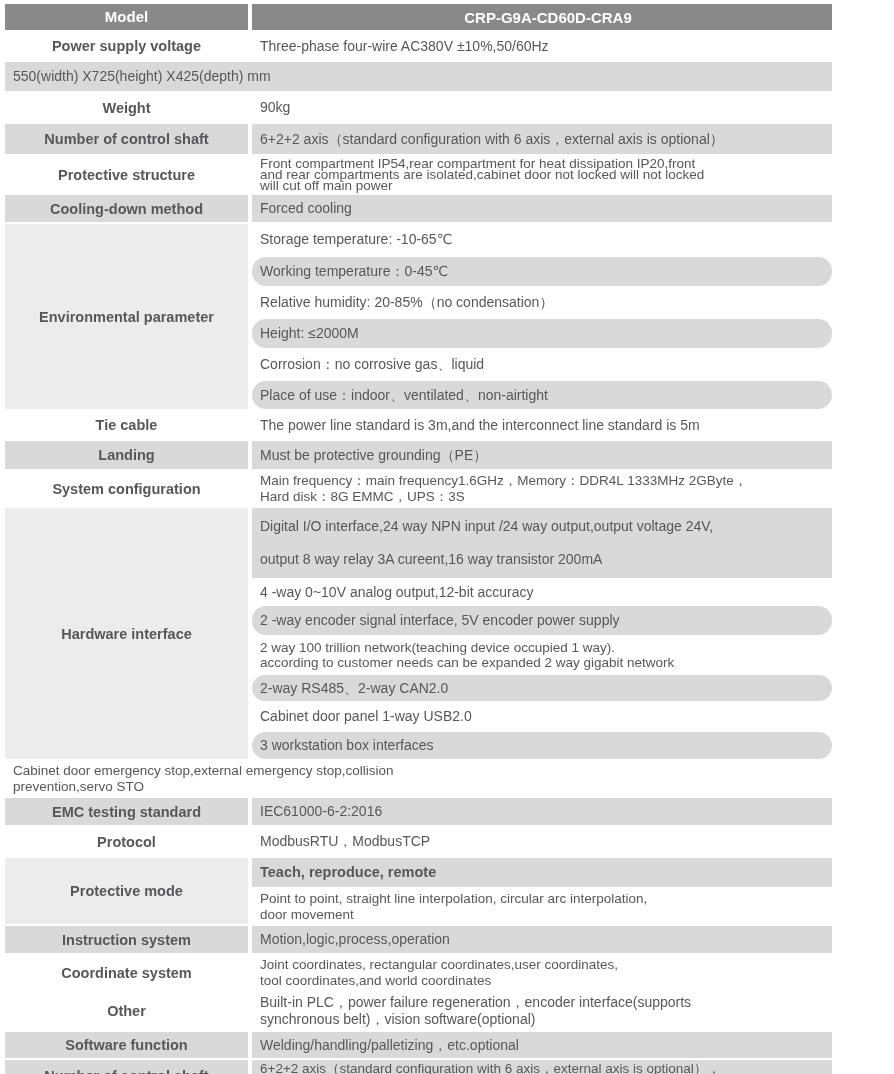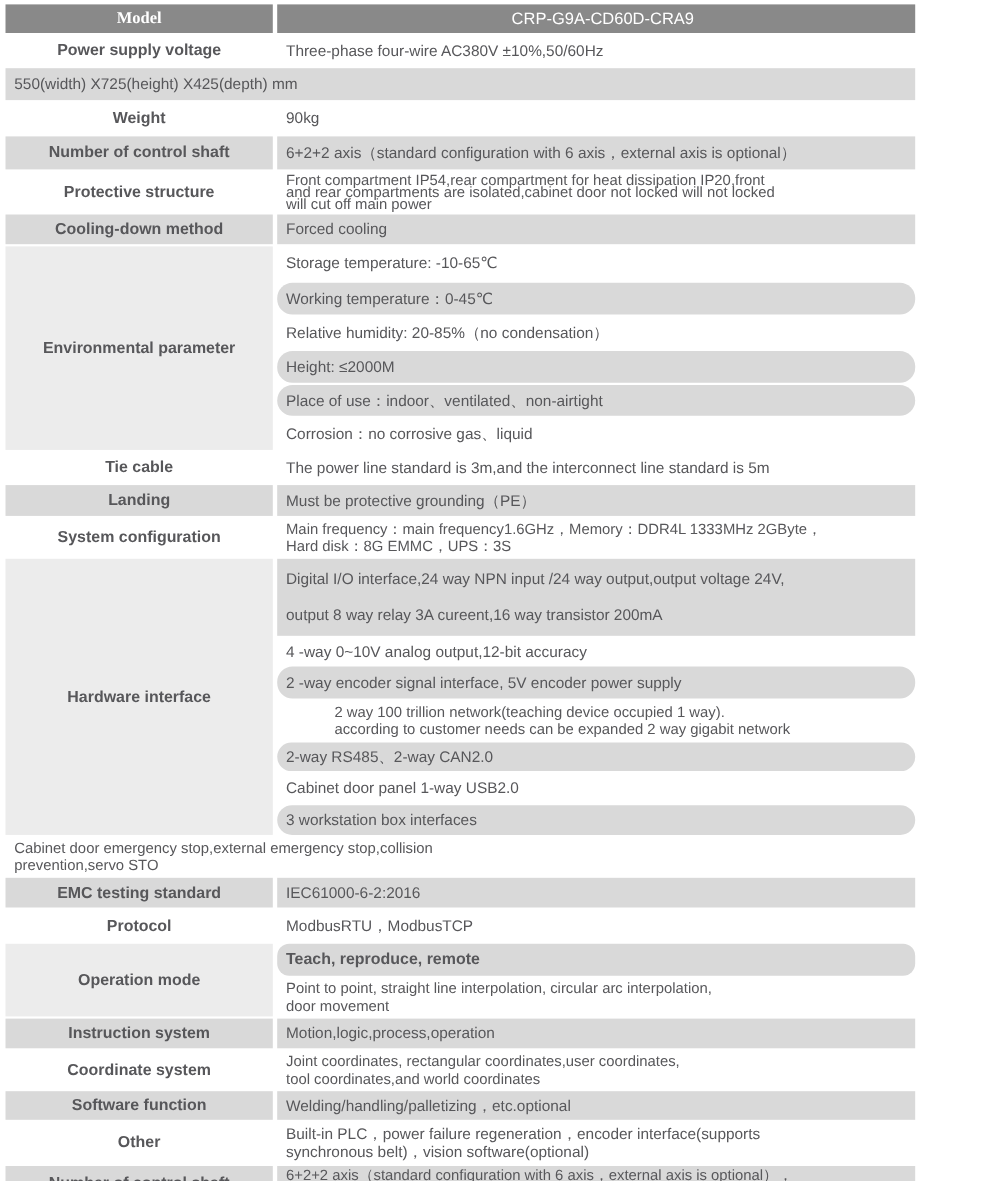--- a/index.html
+++ b/index.html
@@ -41,35 +41,35 @@
     font-size:14px;line-height:17px;
     white-space:pre-line;
   }
   .vals .cell + .cell{margin-top:2px;border-radius:14px;}
   .bg-w{background:var(--band-white);}
   .bg-g{background:var(--band-gray);}
   .bg-l{background:var(--band-light);}
   .bg-h{background:var(--header-bg);color:var(--header-text);}
   .header-row .label-col{font-size:15px;}
   .header-row .cell{
-    justify-content:center;font-weight:normal;font-size:15px;padding-left:20px;
+    justify-content:center;font-weight:bold;font-size:15px;padding-left:20px;
   }
   .cell.tight{font-size:13.5px;line-height:11px;}
   .cell.small{font-size:13.5px;line-height:15.5px;}
   .cell.med{font-size:14px;line-height:17px;}
   .cell.tiny{font-size:13.5px;line-height:13.5px;}
   .cell.spaced{line-height:33px;}
-  .cell.semibold{font-weight:600;font-size:14.5px;border-radius:11px;}
+  .cell.semibold{font-weight:600;font-size:14.5px;}
 </style>
 </head>
 <body>
 
 <div class="spec-table">
   <div class="group header-row">
-    <div class="label-col bg-h" style="min-height:26px;font-family:Liberation Serif, serif;">Model</div>
+    <div class="label-col bg-h" style="min-height:26px;">Model</div>
     <div class="vals">
       <div class="cell bg-h" style="min-height:26px;">CRP-G9A-CD60D-CRA9</div>
     </div>
   </div>
   <div id="tbody">
       <div class="group">
         <div class="label-col bg-w">Power supply voltage</div>
         <div class="vals">
           <div class="cell bg-w" style="min-height: 28px;">Three-phase four-wire AC380V ±10%,50/60Hz</div>
         </div>
@@ -105,22 +105,22 @@
           <div class="cell bg-g" style="min-height: 27px;">Forced cooling</div>
         </div>
       </div>
       <div class="group">
         <div class="label-col bg-l">Environmental parameter</div>
         <div class="vals">
           <div class="cell bg-w" style="min-height: 31px;">Storage temperature: -10-65℃</div>
           <div class="cell bg-g" style="min-height: 29px;">Working temperature：0-45℃</div>
           <div class="cell bg-w" style="min-height: 29px;">Relative humidity: 20-85%（no condensation）</div>
           <div class="cell bg-g" style="min-height: 29px;">Height: ≤2000M</div>
+          <div class="cell bg-w" style="min-height: 29px;">Corrosion：no corrosive gas、liquid</div>
           <div class="cell bg-g" style="min-height: 28px;">Place of use：indoor、ventilated、non-airtight</div>
-          <div class="cell bg-w" style="min-height: 29px;">Corrosion：no corrosive gas、liquid</div>
         </div>
       </div>
       <div class="group">
         <div class="label-col bg-w">Tie cable</div>
         <div class="vals">
           <div class="cell bg-w" style="min-height: 28px;">The power line standard is 3m,and the interconnect line standard is 5m</div>
         </div>
       </div>
       <div class="group">
         <div class="label-col bg-g">Landing</div>
@@ -135,21 +135,21 @@
 Hard disk：8G EMMC，UPS：3S</div>
         </div>
       </div>
       <div class="group">
         <div class="label-col bg-l">Hardware interface</div>
         <div class="vals">
           <div class="cell bg-g spaced" style="min-height: 66px;">Digital I/O interface,24 way NPN input /24 way output,output voltage 24V,
 output 8 way relay 3A cureent,16 way transistor 200mA</div>
           <div class="cell bg-w" style="min-height: 24px; text-align: right;">4 -way 0~10V analog output,12-bit accuracy</div>
           <div class="cell bg-g" style="min-height: 29px;">2 -way encoder signal interface, 5V encoder power supply</div>
-          <div class="cell bg-w small" style="min-height: 36px; margin-left: 44px;">2 way 100 trillion network(teaching device occupied 1 way).
+          <div class="cell bg-w small" style="min-height: 36px;">2 way 100 trillion network(teaching device occupied 1 way).
 according to customer needs can be expanded 2 way gigabit network</div>
           <div class="cell bg-g" style="min-height: 26px;">2-way RS485、2-way CAN2.0</div>
           <div class="cell bg-w" style="min-height: 27px;">Cabinet door panel 1-way USB2.0</div>
           <div class="cell bg-g" style="min-height: 27px;">3 workstation box interfaces</div>
         </div>
       </div>
       <div class="group">
         <div class="vals">
           <div class="cell bg-w small" style="min-height: 33px;">Cabinet door emergency stop,external emergency stop,collision
 prevention,servo STO</div>
@@ -161,51 +161,51 @@
           <div class="cell bg-g" style="min-height: 27px;">IEC61000-6-2:2016</div>
         </div>
       </div>
       <div class="group">
         <div class="label-col bg-w">Protocol</div>
         <div class="vals">
           <div class="cell bg-w" style="min-height: 29px;">ModbusRTU，ModbusTCP</div>
         </div>
       </div>
       <div class="group">
-        <div class="label-col bg-l">Operation mode</div>
+        <div class="label-col bg-l">Protective mode</div>
         <div class="vals">
           <div class="cell bg-g semibold" style="min-height: 29px;">Teach, reproduce, remote</div>
           <div class="cell bg-w small" style="min-height: 33px;">Point to point, straight line interpolation, circular arc interpolation,
 door movement</div>
         </div>
       </div>
       <div class="group">
         <div class="label-col bg-g">Instruction system</div>
         <div class="vals">
           <div class="cell bg-g" style="min-height: 27px;">Motion,logic,process,operation</div>
         </div>
       </div>
       <div class="group">
         <div class="label-col bg-w">Coordinate system</div>
         <div class="vals">
           <div class="cell bg-w small" style="min-height: 32px;">Joint coordinates, rectangular coordinates,user coordinates,
 tool coordinates,and world coordinates</div>
         </div>
       </div>
       <div class="group">
-        <div class="label-col bg-g">Software function</div>
-        <div class="vals">
-          <div class="cell bg-g" style="min-height: 26px;">Welding/handling/palletizing，etc.optional</div>
-        </div>
-      </div>
-      <div class="group">
         <div class="label-col bg-w">Other</div>
         <div class="vals">
           <div class="cell bg-w med" style="min-height: 37px;">Built-in PLC，power failure regeneration，encoder interface(supports
 synchronous belt)，vision software(optional)</div>
+        </div>
+      </div>
+      <div class="group">
+        <div class="label-col bg-g">Software function</div>
+        <div class="vals">
+          <div class="cell bg-g" style="min-height: 26px;">Welding/handling/palletizing，etc.optional</div>
         </div>
       </div>
       <div class="group">
         <div class="label-col bg-g">Number of control shaft</div>
         <div class="vals">
           <div class="cell bg-g tiny" style="min-height: 30px;">6+2+2 axis（standard configuration with 6 axis，external axis is optional），
 EtherCAT bus extension</div>
         </div>
       </div>
     </div>

